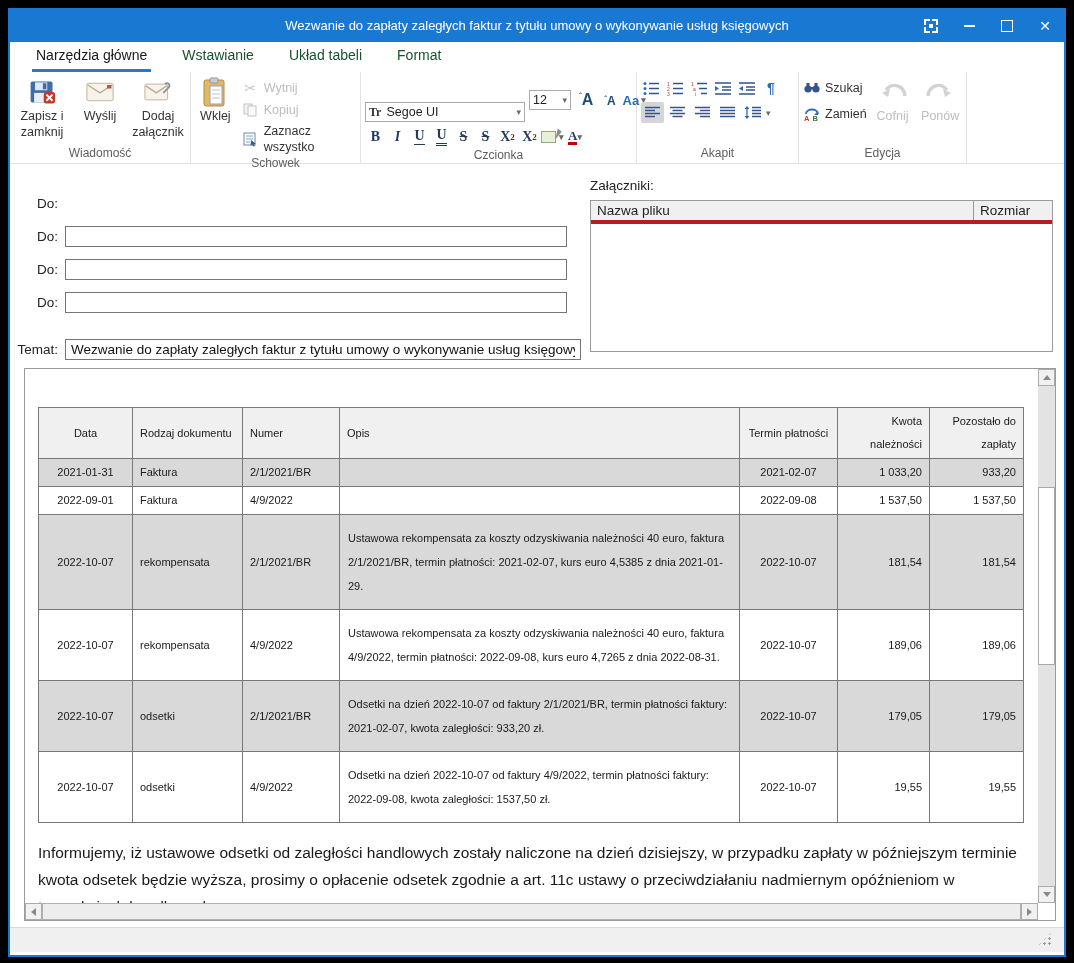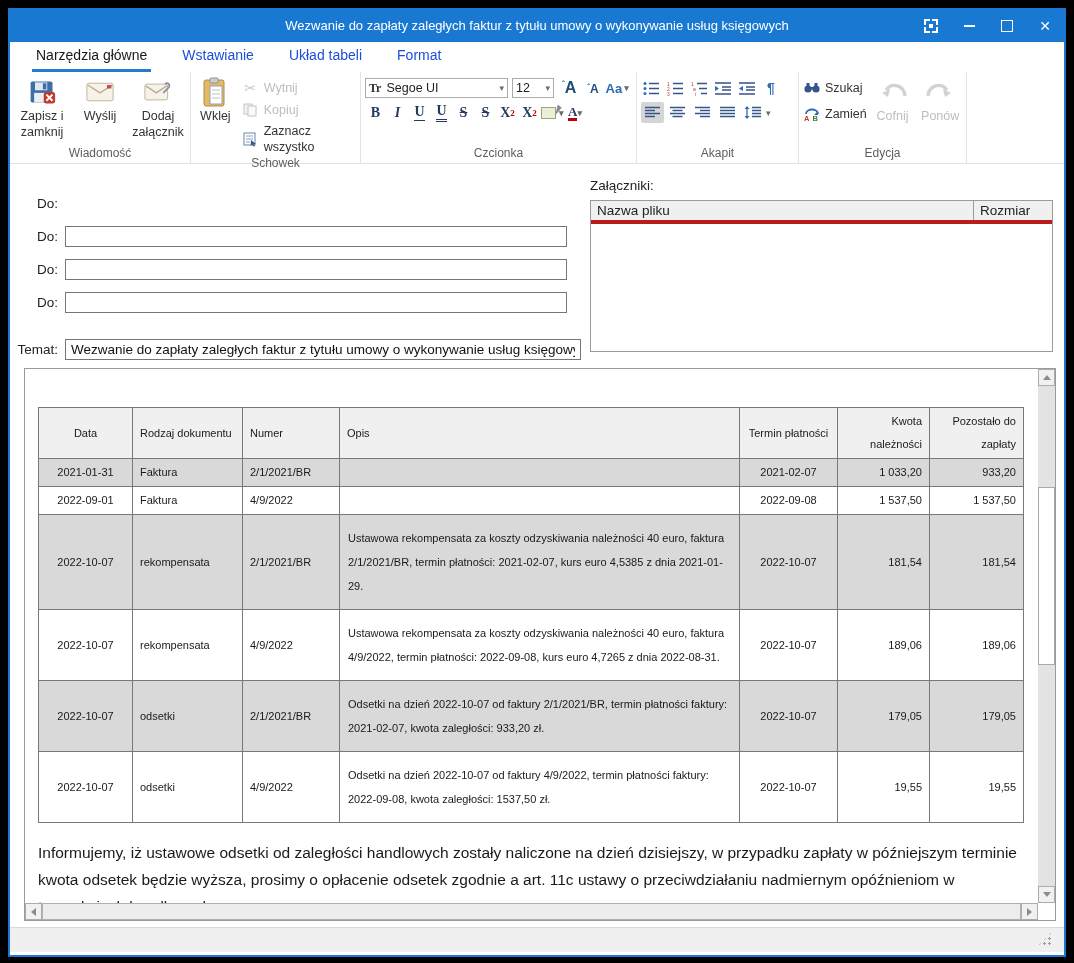--- a/index.html
+++ b/index.html
@@ -19,21 +19,21 @@
   .focus-ico i.tl{left:0;top:0;border-right:none;border-bottom:none;}
   .focus-ico i.tr{right:0;top:0;border-left:none;border-bottom:none;}
   .focus-ico i.bl{left:0;bottom:0;border-right:none;border-top:none;}
   .focus-ico i.br{right:0;bottom:0;border-left:none;border-top:none;}
   .focus-ico b{position:absolute;left:5px;top:5px;width:4px;height:4px;background:#fff;}
   .max-ico{width:10px;height:10px;border:1.5px solid #fff;}
   .min-ico{width:11px;height:1.5px;background:#fff;display:block;}
   
   .tabs{position:absolute;left:0;top:32px;right:0;height:30px;background:#fff;display:flex;
         align-items:flex-end;padding-left:22px;box-sizing:border-box;}
-  .tab{font-size:14px;color:#1d4ed8;padding:5px 4px 6px;margin-right:27px;border-bottom:3px solid transparent;}
+  .tab{font-size:14px;color:#14532d;padding:5px 4px 6px;margin-right:27px;border-bottom:3px solid transparent;}
   .tab.active{color:#191919;border-bottom:3px solid #2779cf;}
   
   .ribbon{position:absolute;left:0;top:62px;right:0;height:92px;background:#fff;
           border-bottom:1px solid #e1e1e1;display:flex;box-sizing:border-box;}
   .rgroup{display:flex;flex-direction:column;border-right:1px solid #e3e3e3;box-sizing:border-box;
           padding:3px 4px 0;}
   .rg-content{flex:1;display:flex;align-items:flex-start;}
   .rg-label{text-align:center;font-size:12px;color:#5e5e5e;padding:1px 0 3px;}
   .bigbtn{width:58px;display:flex;flex-direction:column;align-items:center;gap:2px;padding-top:2px;}
   .bigbtn .blabel{font-size:12.5px;color:#333;text-align:center;line-height:1.25;}
@@ -43,21 +43,21 @@
   .smallbtn{display:flex;align-items:center;gap:5px;font-size:12.5px;color:#333;line-height:16px;}
   .smallbtn.disabled{color:#bdbdbd;}
   .icon16{width:17px;height:17px;display:inline-flex;align-items:center;justify-content:center;flex:0 0 auto;}
   .scissors{font-size:14px;color:#c9c9c9;}
   
   .fontcol{display:flex;flex-direction:column;gap:4px;padding-top:3px;}
   .fontrow{display:flex;align-items:center;gap:4px;}
   .combo{display:flex;align-items:center;border:1px solid #ababab;background:#fff;height:20px;
          font-size:12.5px;color:#222;padding:0 3px;box-sizing:border-box;}
   .combo .dd{margin-left:auto;color:#6a6a6a;font-size:9px;padding-left:4px;}
-  .fontname{width:143px;}
+  .fontname{width:160px;margin-top:24px;}
   .fontsize{width:42px;}
   .tt{font-family:"Liberation Serif",serif;font-weight:bold;font-size:12px;margin-right:5px;color:#333;}
   .fbtn{display:inline-flex;align-items:flex-start;color:#1f4e79;font-weight:bold;padding:0 3px;}
   .grow{font-size:16px;} .shrink{font-size:12px;padding-top:2px;}
   .caret{font-size:8px;color:#1f4e79;margin-left:1px;}
   .casebtn{font-size:13px;color:#2b6cb3;font-weight:bold;display:flex;align-items:center;gap:2px;}
   .ddg{color:#6a6a6a;font-size:9px;}
   .glyphrow{display:flex;align-items:center;gap:1px;}
   .gbtn{min-width:21px;height:21px;display:inline-flex;align-items:center;justify-content:center;
         font-family:"Liberation Serif",serif;font-size:14px;color:#243a5e;font-weight:bold;}

